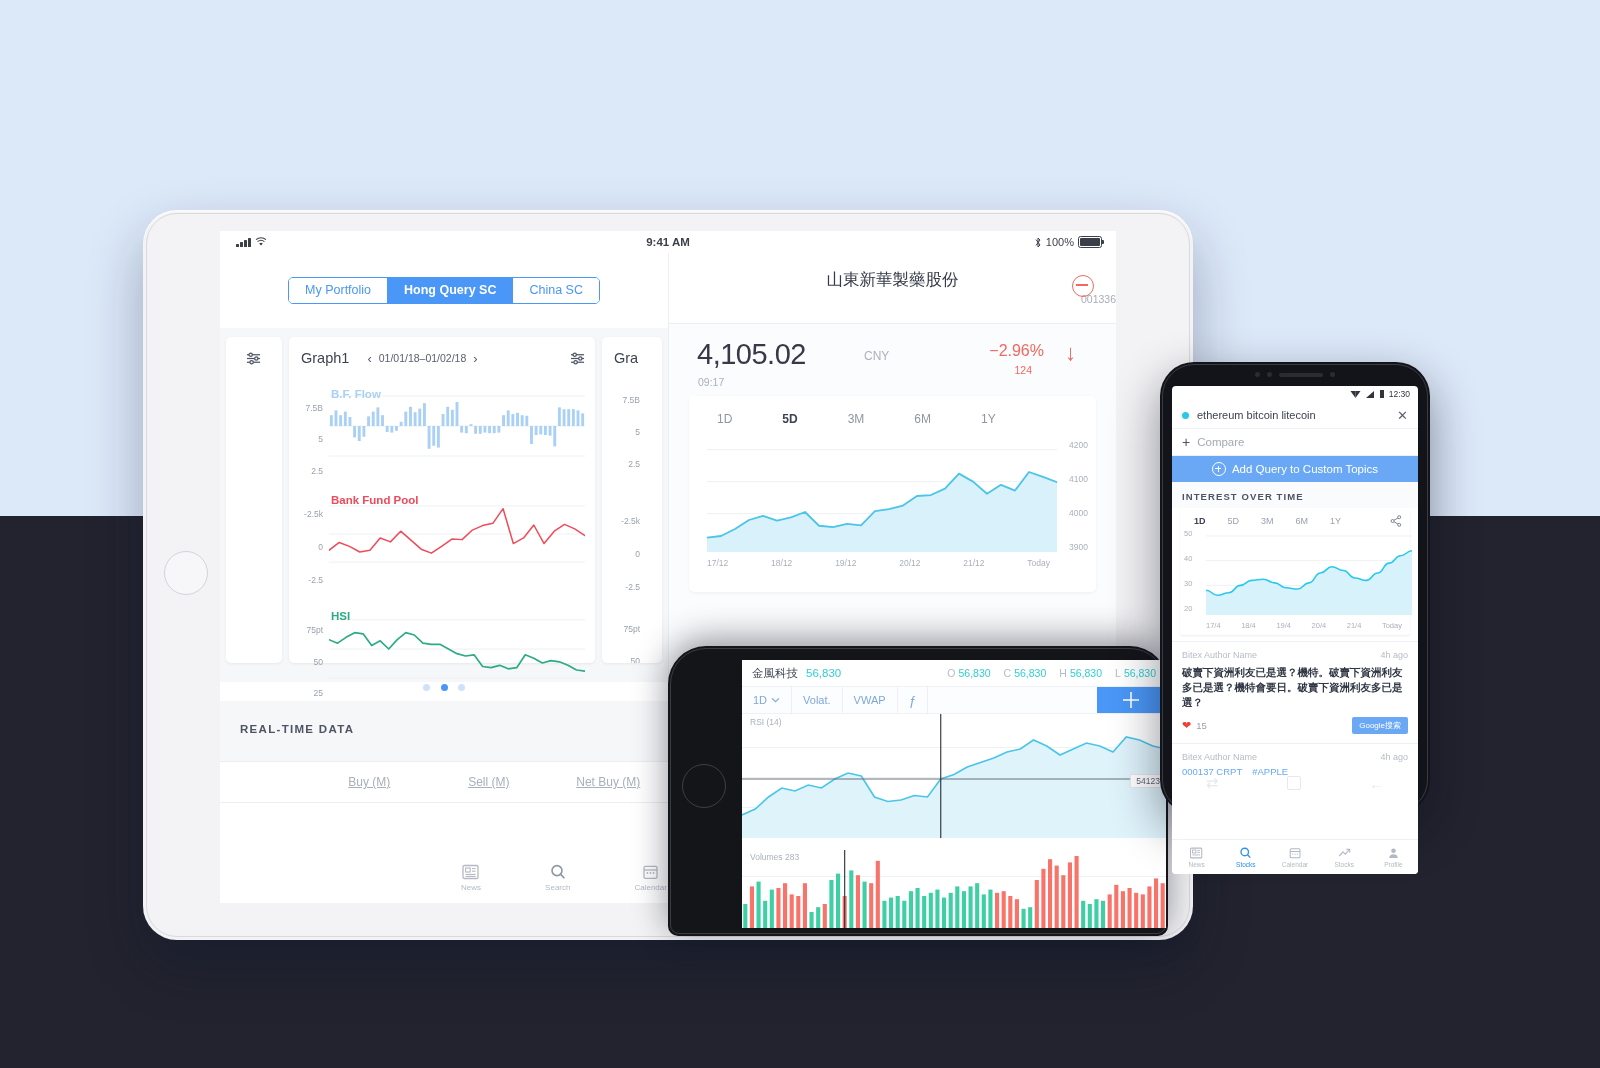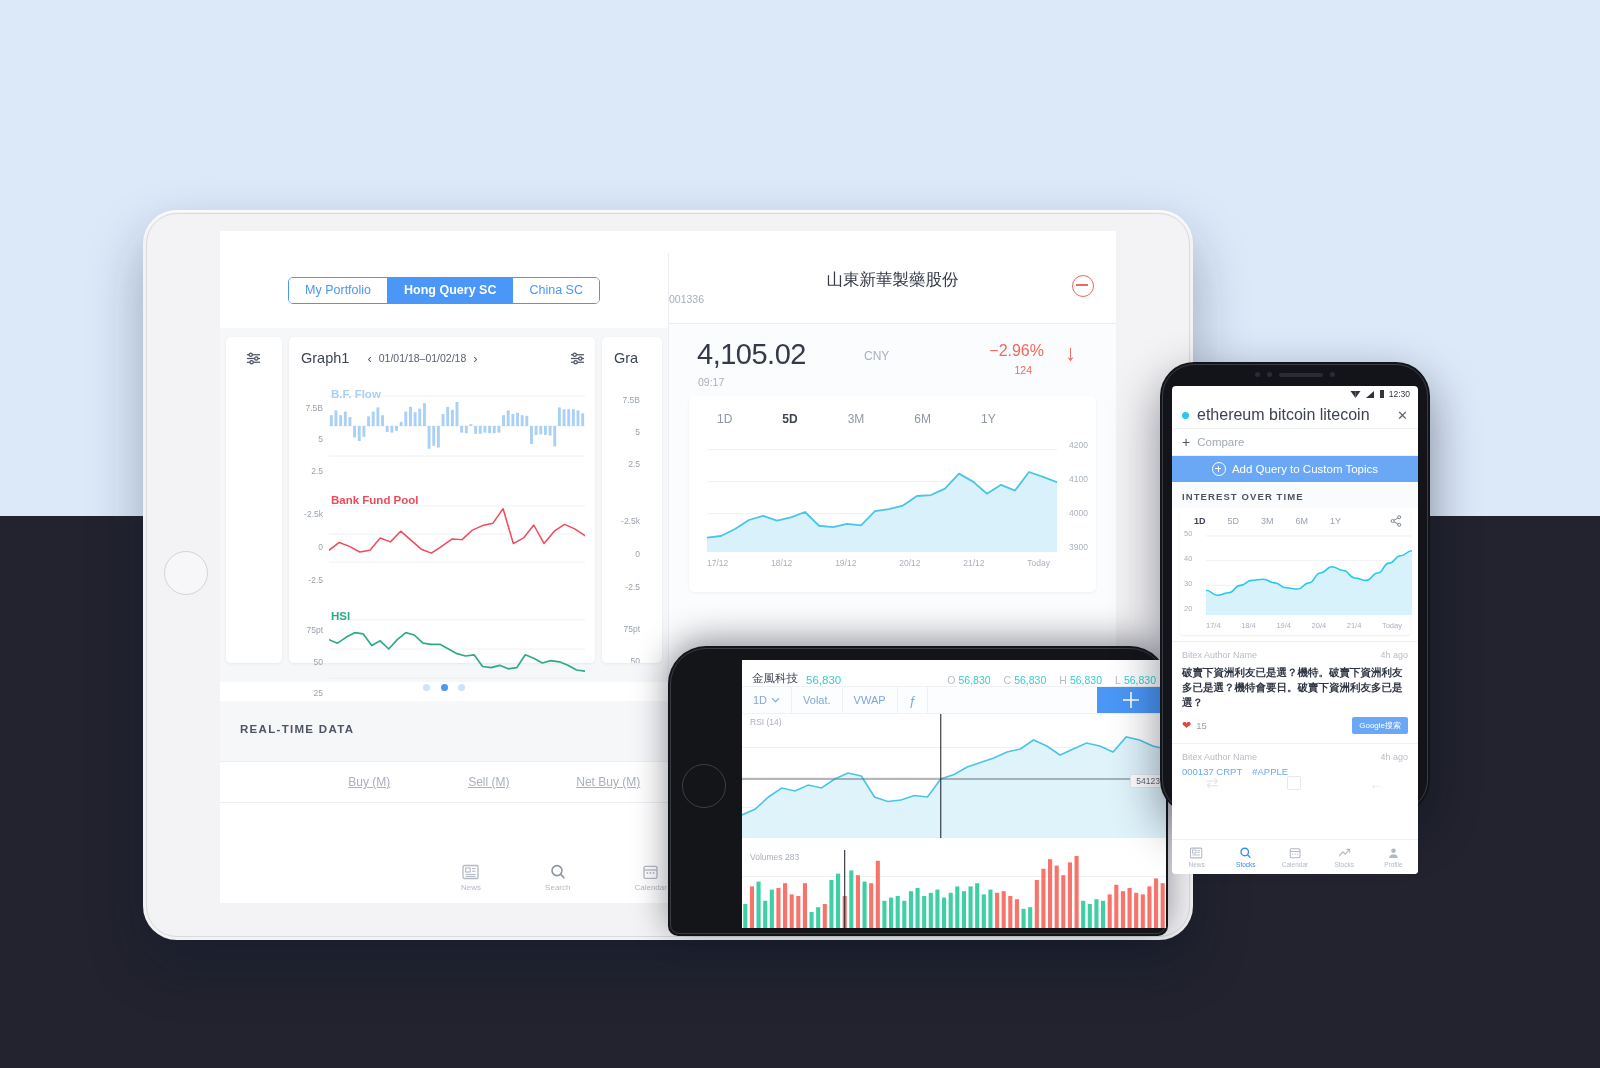--- a/index.html
+++ b/index.html
@@ -73,21 +73,21 @@
   .rtd-cols span{flex:1;text-align:center;font-size:12px;color:#a9afbb;text-decoration:underline;}
   .rtd-cols span:first-child{flex:.75;}
 
   .tabbar{position:absolute;left:0;bottom:0;width:448px;height:52px;background:#fff;display:flex;align-items:center;justify-content:center;gap:64px;padding-left:120px;}
   .tabitem{display:flex;flex-direction:column;align-items:center;gap:2px;cursor:pointer;}
   .tabitem span{font-size:8px;color:#b3b9c4;}
 
   
   .det-head{height:70px;position:relative;background:#fff;border-bottom:1px solid #eceef1;}
   .det-name{position:absolute;left:0;top:16px;width:447px;text-align:center;font-size:16.5px;color:#343a47;}
-  .det-code{position:absolute;left:0;top:40px;width:447px;text-align:left;font-size:10.5px;color:#a7adb9;}
+  .det-code{position:absolute;left:0;top:40px;width:447px;text-align:right;font-size:10.5px;color:#a7adb9;}
   .minus{position:absolute;right:22px;top:22px;width:20px;height:20px;border:1.6px solid #f0685f;border-radius:50%;cursor:pointer;}
   .minus:after{content:"";position:absolute;left:3px;top:8px;width:12px;height:1.6px;background:#f0685f;}
 
   .price-row{position:relative;height:72px;}
   .price{position:absolute;left:28px;top:14px;font-size:29px;color:#343a47;letter-spacing:-.5px;}
   .ccy{position:absolute;left:195px;top:25px;font-size:12px;color:#aab0bb;}
   .ptime{position:absolute;left:29px;top:52px;font-size:10.5px;color:#aab0bb;}
   .pct{position:absolute;right:72px;top:18px;font-size:16px;color:#f0685f;}
   .pdiff{position:absolute;right:84px;top:40px;font-size:10.5px;color:#f0685f;}
   .arrowdn{position:absolute;right:40px;top:18px;color:#f0685f;font-size:22px;line-height:1;}
@@ -102,21 +102,21 @@
   .bilboards i{margin-left:auto;font-style:normal;color:#888f9d;font-size:17px;}
 
   .ghost{position:absolute;left:4px;font-size:12px;color:#c9cdd6;letter-spacing:1px;}
 
   
   #iphone{position:absolute;left:668px;top:646px;width:500px;height:290px;background:#141519;
            border-radius:38px 38px 10px 10px;box-shadow:0 -6px 34px rgba(8,12,28,.45);}
   #iphone:before{content:"";position:absolute;inset:2px;border-radius:36px 36px 9px 9px;border:1px solid #3a3c44;pointer-events:none;}
   .ip-home{position:absolute;left:14px;top:118px;width:42px;height:42px;border-radius:50%;border:1.6px solid #3c3e46;}
   #iphone-screen{position:absolute;left:74px;top:14px;width:424px;height:268px;background:#fff;overflow:hidden;}
-  .ipq-head{height:26px;display:flex;align-items:flex-end;padding:0 10px;font-size:11px;border-bottom:1px solid #f0f1f4;}
+  .ipq-head{height:26px;display:flex;align-items:center;padding:0 10px;font-size:11px;border-bottom:1px solid #f0f1f4;}
   .ipq-name{color:#3d4351;font-size:11.5px;}
   .ipq-val{color:#30cfd0;margin-left:8px;font-size:11.5px;}
   .ohlc{margin-left:auto;display:flex;gap:13px;font-size:10.5px;}
   .ohlc em{font-style:normal;color:#b6bcc6;margin-right:3px;}
   .ohlc b{font-weight:400;color:#30cfd0;}
   .ipq-tools{height:26px;display:flex;align-items:stretch;border-bottom:1px solid #f0f1f4;background:#fcfdfe;position:relative;}
   .ipq-tools div{display:flex;align-items:center;padding:0 11px;font-size:11px;color:#7fa8d8;border-right:1px solid #eef0f3;cursor:pointer;}
   .cross-btn{position:absolute;right:0;top:0;width:46px;height:26px;background:#4a97f7;display:flex;align-items:center;justify-content:center;cursor:pointer;}
   .rsi-lab{position:absolute;left:8px;top:3px;font-size:8.5px;color:#aab0bb;}
   .vol-lab{position:absolute;left:8px;top:2px;font-size:8.5px;color:#aab0bb;}
@@ -126,21 +126,21 @@
   #android{position:absolute;left:1160px;top:362px;width:270px;height:452px;background:#131419;
            border-radius:34px;box-shadow:0 18px 48px rgba(8,12,28,.45);}
   #android:before{content:"";position:absolute;inset:2px;border-radius:32px;border:1px solid #3a3c44;pointer-events:none;}
   .and-topdots{position:absolute;left:0;top:10px;width:270px;display:flex;justify-content:center;gap:7px;align-items:center;}
   .and-topdots i{display:block;width:5px;height:5px;border-radius:50%;background:#2a2c34;}
   .and-speaker{width:44px;height:4px;border-radius:2px;background:#2a2c34;}
   #android-screen{position:absolute;left:12px;top:24px;width:246px;height:488px;background:#fff;border-radius:4px;overflow:hidden;}
   .and-status{height:16px;display:flex;align-items:center;justify-content:flex-end;gap:4px;padding-right:8px;font-size:8.5px;color:#31343c;}
   .and-q{height:26px;display:flex;align-items:center;gap:8px;padding:0 10px;border-bottom:1px solid #eef0f3;}
   .dot-c{width:7px;height:7px;border-radius:50%;background:#29c9ea;}
-  .and-q b{font-weight:400;font-size:16px;color:#3d4351;}
+  .and-q b{font-weight:400;font-size:11px;color:#3d4351;}
   .xmark{margin-left:auto;color:#5c6375;font-size:13px;cursor:pointer;}
   .and-cmp{height:26px;display:flex;align-items:center;gap:7px;padding:0 10px;font-size:11.5px;color:#a3a9b5;border-bottom:1px solid #eef0f3;cursor:pointer;}
   .and-cmp .pl{color:#4b5260;font-size:14px;}
   .and-btn{height:26px;background:#6aa8f5;color:#fff;display:flex;align-items:center;justify-content:center;gap:6px;font-size:11.5px;cursor:pointer;}
   .circ-plus{width:12px;height:12px;border-radius:50%;border:1.4px solid #fff;position:relative;}
   .circ-plus:before,.circ-plus:after{content:"";position:absolute;background:#fff;}
   .circ-plus:before{left:2.5px;top:5.1px;width:6px;height:1.3px;}
   .circ-plus:after{top:2.5px;left:5.1px;height:6px;width:1.3px;}
   .and-sec{font-size:9.5px;letter-spacing:1.1px;font-weight:700;color:#4d5463;padding:9px 0 6px 10px;background:#fafbfc;}
   .and-card{margin:0 8px;background:#fff;border-radius:3px;box-shadow:0 1px 2px rgba(30,40,60,.08);position:relative;}
@@ -170,20 +170,45 @@
 
 <div id="stage">
   <div class="bg-top"></div>
   <div class="bg-bot"></div>
 
   <div id="ipad">
     <div class="ipad-home"></div>
     <div class="ipad-cam"></div>
     <div id="ipad-screen">
 
+      <div class="ipad-status">
+        <div class="st-left">
+          <span class="bars">
+              <i></i>
+              <i></i>
+              <i></i>
+              <i></i>
+            </span>
+          <svg width="12" height="10" viewBox="0 0 12 10">
+            <path d="M6 8.6 4.2 6.4a2.9 2.9 0 0 1 3.6 0z" fill="#3b3f4a"></path>
+            <path d="M2.6 4.6a5.4 5.4 0 0 1 6.8 0" stroke="#3b3f4a" stroke-width="1.1" fill="none"></path>
+            <path d="M1 2.6a7.8 7.8 0 0 1 10 0" stroke="#3b3f4a" stroke-width="1.1" fill="none"></path>
+          </svg>
+        </div>
+        <div class="st-mid">9:41 AM</div>
+        <div class="st-right">
+          <svg width="8" height="11" viewBox="0 0 8 11">
+            <path d="M2 2.6 6 8 4 10V1l2 2-4 5.4" stroke="#3b3f4a" stroke-width="1" fill="none"></path>
+          </svg>
+          <span>100%</span>
+          <span class="batt">
+              <i></i>
+            </span>
+        </div>
+      </div>
 
       <div class="ipad-body">
 
         <div class="pane-left">
           <div class="ghost" style="top:70px">山東新華製藥</div>
           <div class="ghost" style="top:295px">山東新華</div>
 
           <div class="seg-wrap">
             <div class="seg">
               <div>My Portfolio</div>

